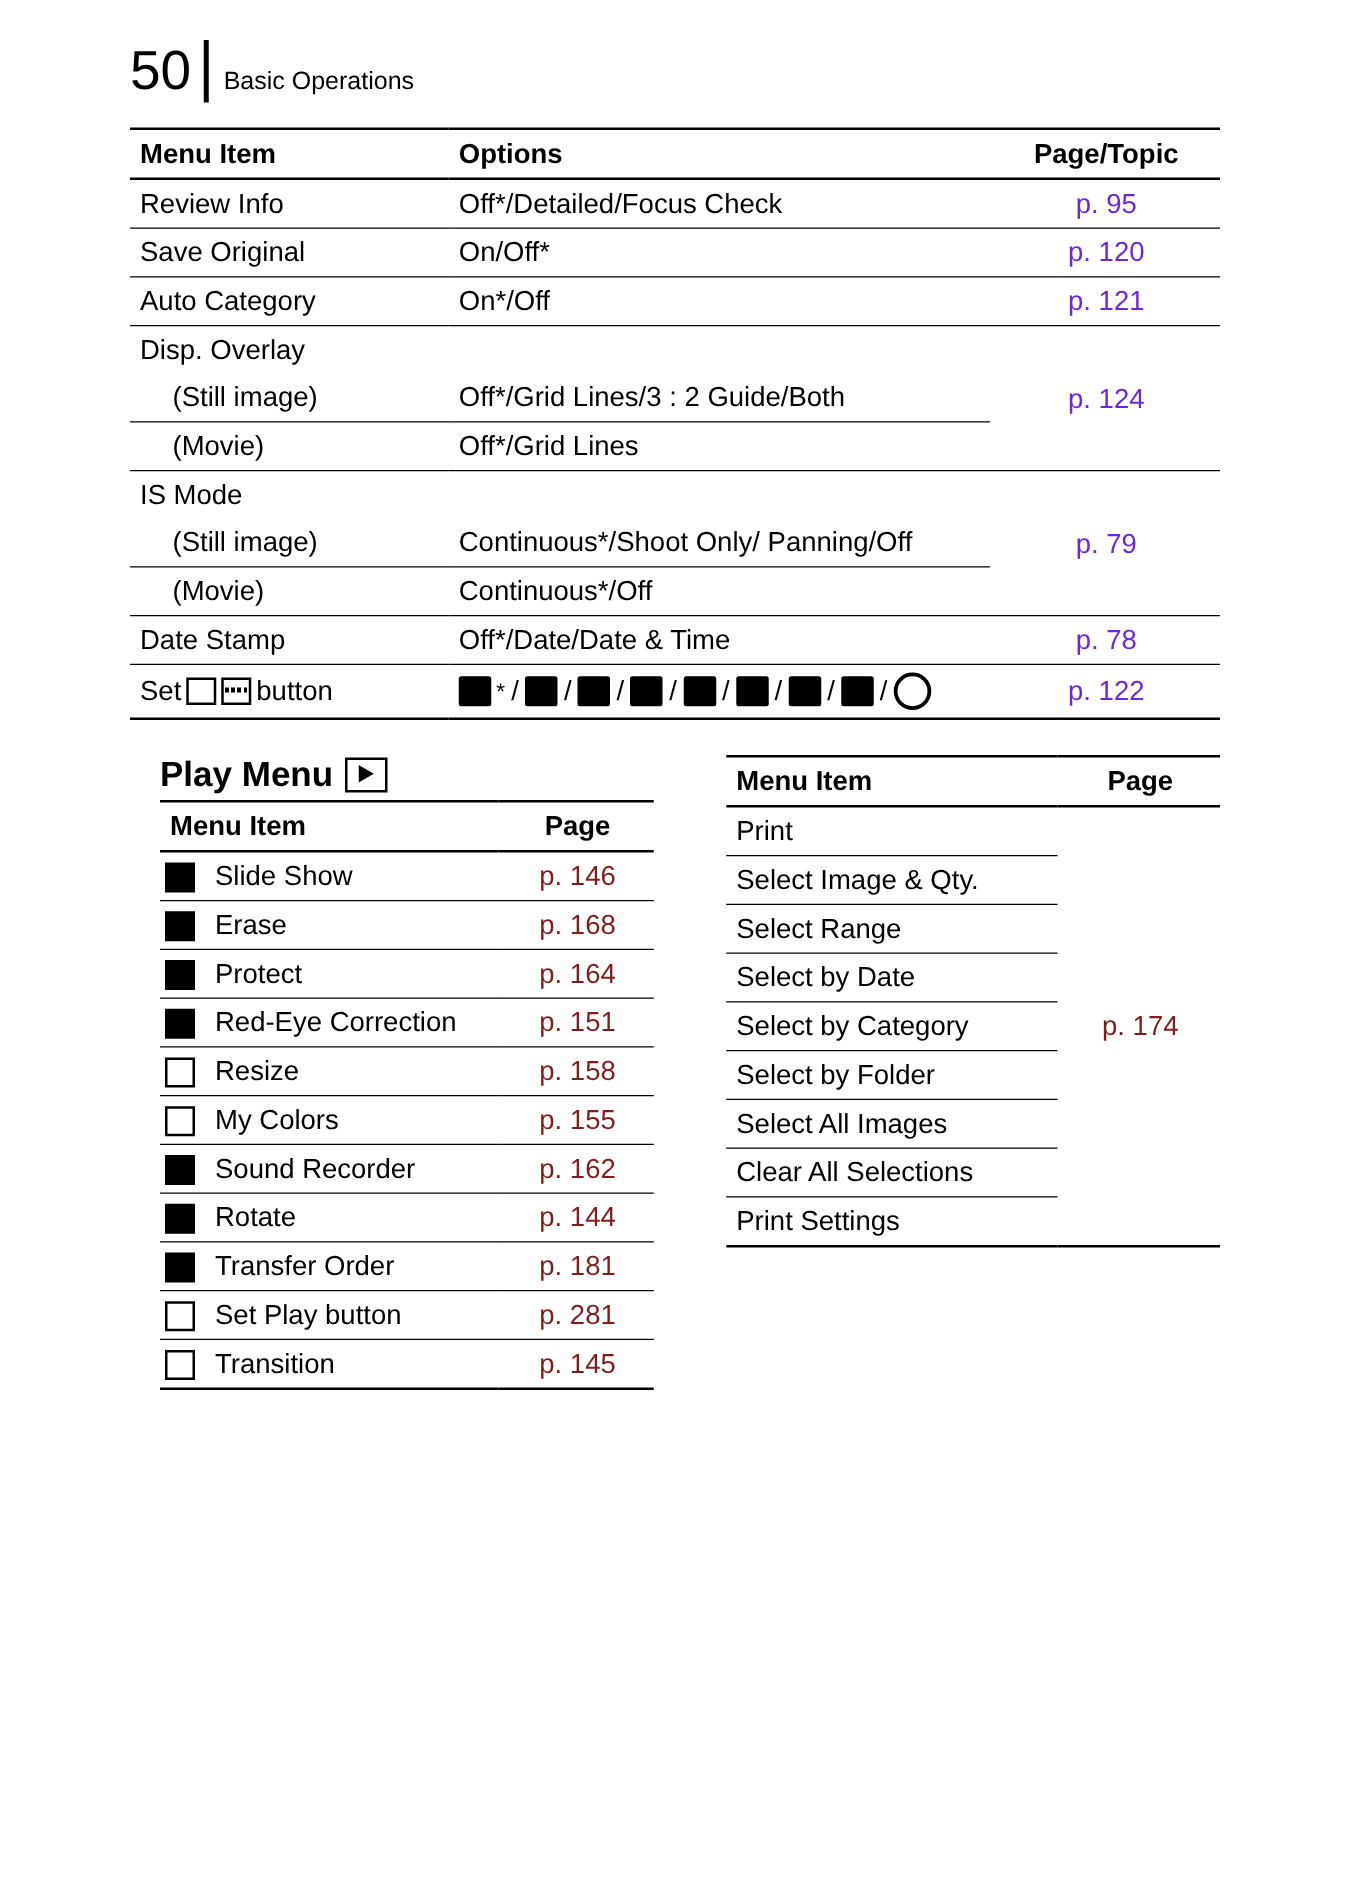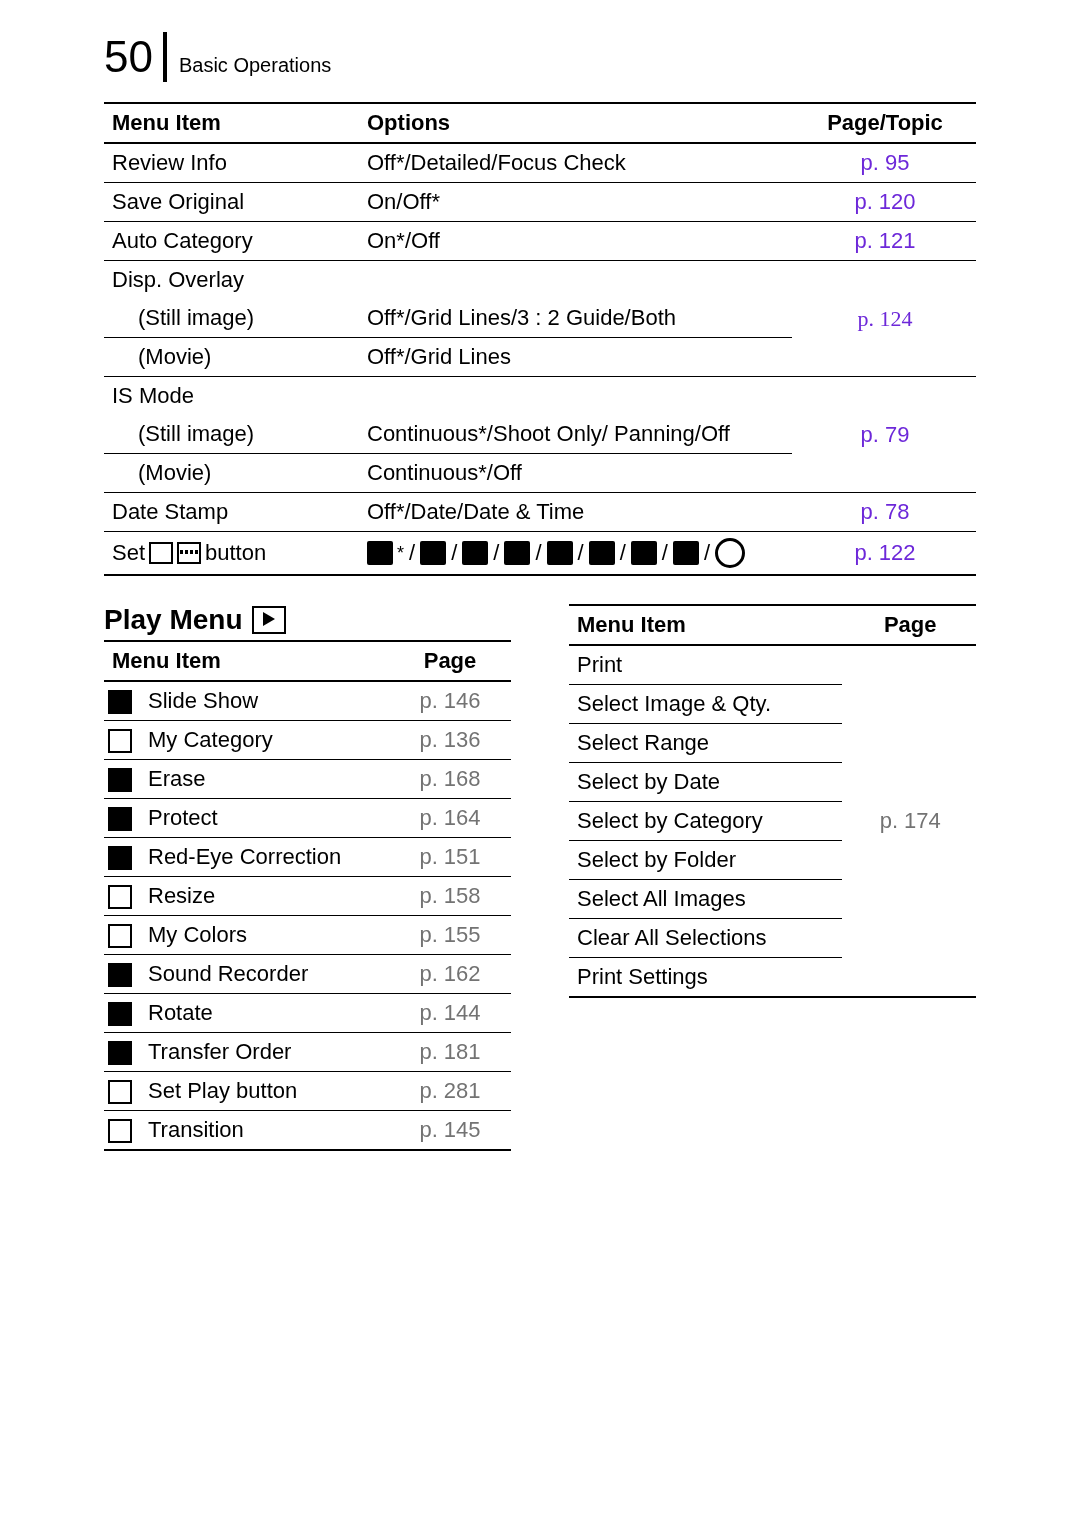--- a/index.html
+++ b/index.html
@@ -57,20 +57,21 @@
 
   .indent { padding-left: 34px; }
   .noborder > td { border-bottom: none; }
   .thick > td { border-bottom: 2px solid #000; }
 
   .two-col {
     display: flex;
     gap: 58px;
     margin-top: 28px;
     align-items: flex-start;
+    margin-left: 24px;
   }
   .col { flex: 1; }
   .menu-title {
     font-size: 28px;
     font-weight: 900;
     margin: 0 0 4px 0;
     font-family: Arial, Helvetica, sans-serif;
     display: flex;
     align-items: center;
     gap: 10px;
@@ -100,21 +101,21 @@
   }
   .menu-title .icon.print::before{
     content:"";
     position:absolute;
     left:3px;bottom:3px;width:22px;height:6px;
     background:#000;
   }
 
   .small-table th.col-item, .small-table td.col-item { width: 240px; }
   .small-table th.col-page, .small-table td.col-page { width: 110px; text-align:center; }
-  .small-table td.page-link { color:#737373; text-align:center;}
+  .small-table td.page-link { color:#7f1d1d; text-align:center;}
   .small-table td.icon-cell { width: 30px; padding:0 2px 0 4px;}
   .mini-icon {
     display:inline-block;
     width:24px;height:24px;
     background:#000;
     vertical-align:middle;
     position:relative;
   }
   .mini-icon.inv { background:#fff; border:2px solid #000; box-sizing:border-box;}
 
@@ -171,21 +172,21 @@
         <td class="page-link">p. 120</td>
       </tr>
       <tr>
         <td>Auto Category</td>
         <td>On*/Off</td>
         <td class="page-link">p. 121</td>
       </tr>
       <tr class="noborder">
         <td>Disp. Overlay</td>
         <td></td>
-        <td rowspan="3" class="page-link" style="border-bottom:1px solid #000;font-family:Liberation Serif, serif;">p. 124</td>
+        <td rowspan="3" class="page-link" style="border-bottom:1px solid #000;">p. 124</td>
       </tr>
       <tr>
         <td class="indent">(Still image)</td>
         <td>Off*/Grid Lines/3 : 2 Guide/Both</td>
       </tr>
       <tr>
         <td class="indent">(Movie)</td>
         <td>Off*/Grid Lines</td>
       </tr>
       <tr class="noborder">
@@ -256,25 +257,20 @@
             <th class="col-page">Page</th>
           </tr>
         </thead>
         <tbody id="play-body">
             <tr>
               <td class="icon-cell"><span class="mini-icon"></span></td>
               <td>Slide Show</td>
               <td class="page-link col-page">p. 146</td>
             </tr>
             <tr>
-              <td class="icon-cell"><span class="mini-icon inv"></span></td>
-              <td>My Category</td>
-              <td class="page-link col-page">p. 136</td>
-            </tr>
-            <tr>
               <td class="icon-cell"><span class="mini-icon"></span></td>
               <td>Erase</td>
               <td class="page-link col-page">p. 168</td>
             </tr>
             <tr>
               <td class="icon-cell"><span class="mini-icon"></span></td>
               <td>Protect</td>
               <td class="page-link col-page">p. 164</td>
             </tr>
             <tr>

